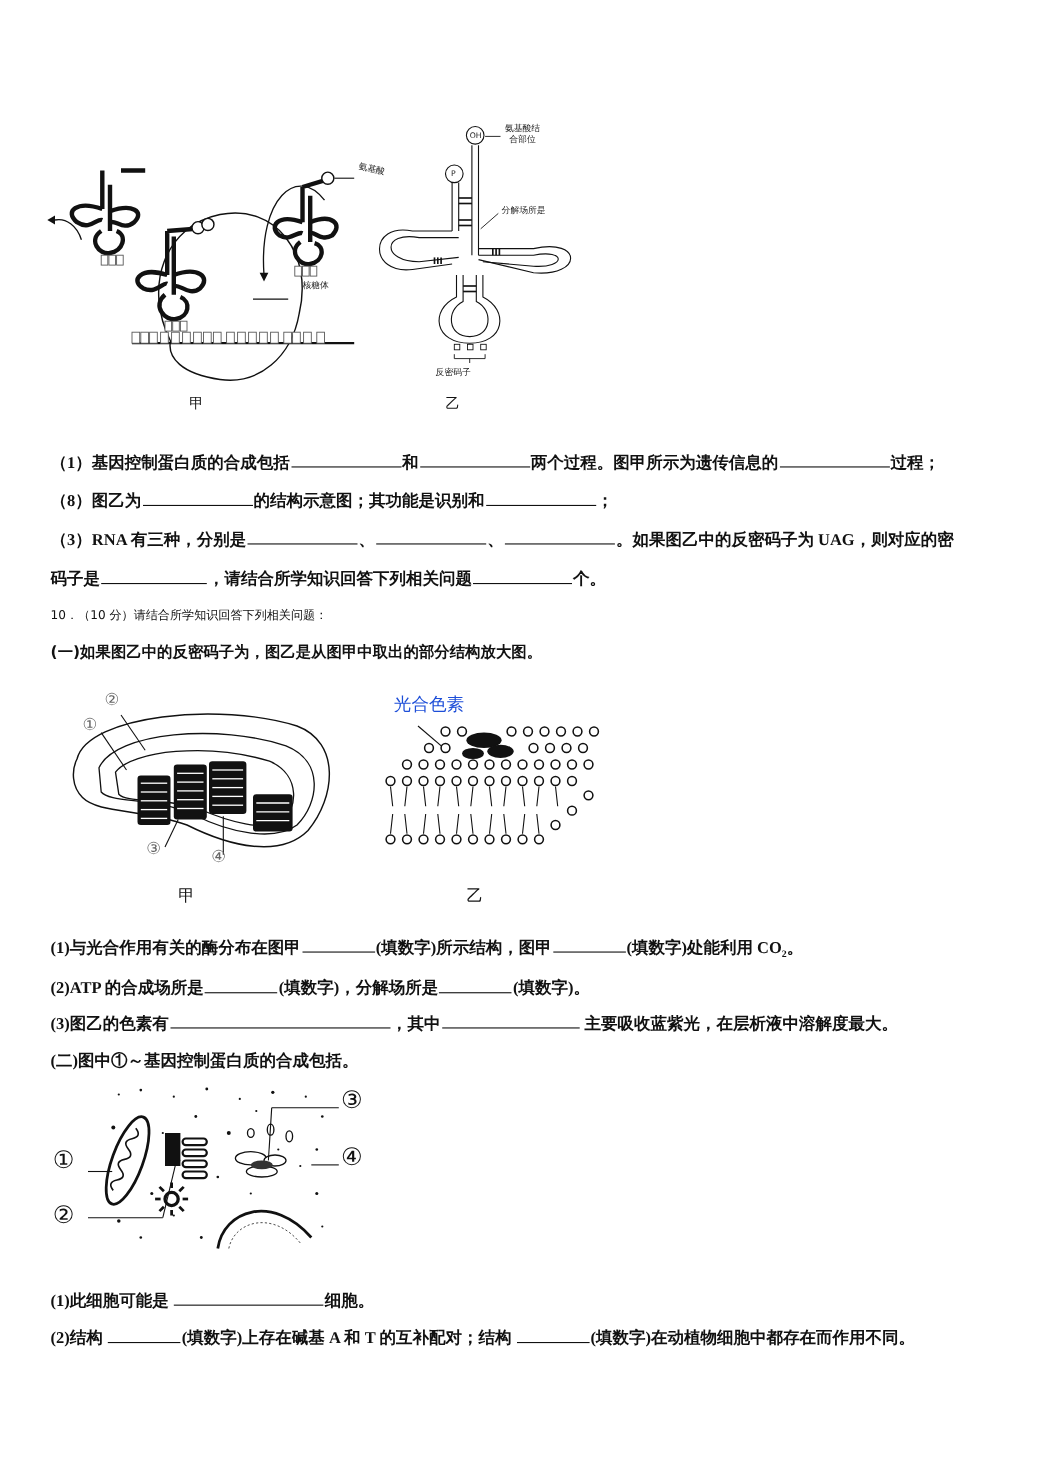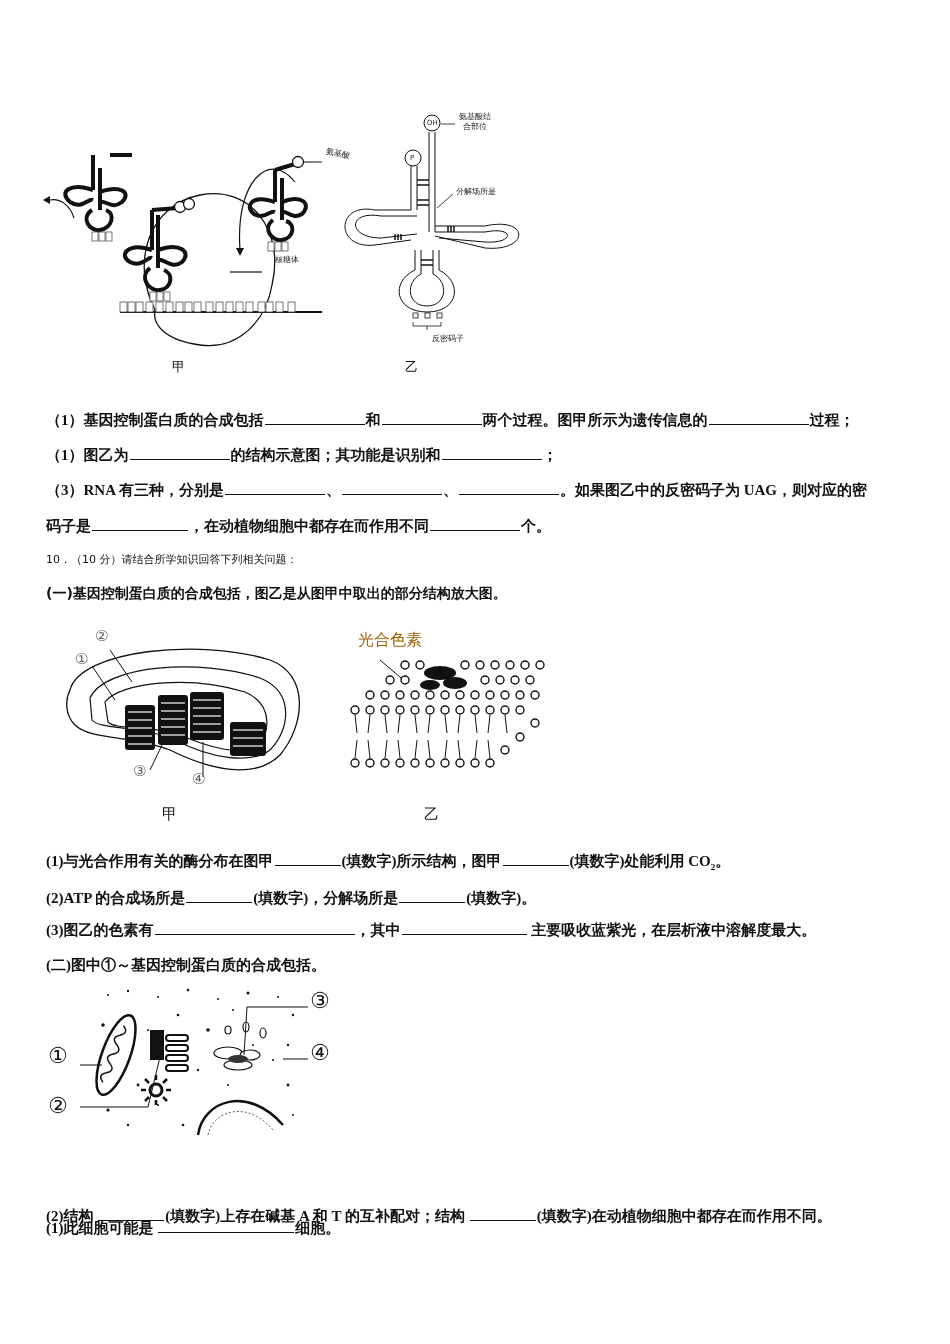--- a/index.html
+++ b/index.html
@@ -126,39 +126,39 @@
         <rect x="102" y="203" width="5" height="5"></rect>
     </g>
     <path d="M78,212 L78,216 L106,216 L106,212 M92,216 L92,220" fill="none" stroke="#111" stroke-width="0.8"></path>
     <line x1="118" y1="84" x2="102" y2="98" stroke="#111" stroke-width="0.8"></line>
     <line x1="120" y1="14" x2="106" y2="14" stroke="#111" stroke-width="0.8"></line>
   </svg>
   <div class="lbl" style="left:427px;top:119px;font-size:7px;">OH</div>
   <div class="lbl" style="left:410px;top:154px;font-size:7px;">P</div>
   <div class="lbl" style="left:457px;top:112px;width:36px;line-height:10px;white-space:normal;text-align:center;">氨基酸结合部位</div>
   <div class="lbl" style="left:456px;top:186px;">分解场所是</div>
-  <div class="lbl" style="left:432px;top:333px;text-align:center;">反密码子</div>
+  <div class="lbl" style="left:396px;top:333px;text-align:center;">反密码子</div>
   <div class="cap" style="left:405px;top:358px;font-size:13px;">乙</div>
 </div>
 
 <div class="line" style="top:410px;">
   <span>（1）基因控制蛋白质的合成包括</span><span class="blank" style="width:100px"></span><span>和</span><span class="blank" style="width:100px"></span><span>两个过程。图甲所示为遗传信息的</span><span class="blank" style="width:100px"></span><span>过程；</span>
 </div>
 <div class="line" style="top:445px;">
-  <span>（1）图乙为</span><span class="blank" style="width:100px"></span><span>的结构示意图；其功能是识别和</span><span class="blank" style="width:100px"></span><span>；</span>
+  <span>（8）图乙为</span><span class="blank" style="width:100px"></span><span>的结构示意图；其功能是识别和</span><span class="blank" style="width:100px"></span><span>；</span>
 </div>
 <div class="line" style="top:480px;text-align:right;">
   <span>（3）RNA 有三种，分别是</span><span class="blank" style="width:100px"></span><span>、</span><span class="blank" style="width:100px"></span><span>、</span><span class="blank" style="width:100px"></span><span>。如果图乙中的反密码子为 UAG，则对应的密</span>
 </div>
 <div class="line" style="top:516px;">
-  <span>码子是</span><span class="blank" style="width:96px"></span><span>，在动植物细胞中都存在而作用不同</span><span class="blank" style="width:90px"></span><span>个。</span>
+  <span>码子是</span><span class="blank" style="width:96px"></span><span>，请结合所学知识回答下列相关问题</span><span class="blank" style="width:90px"></span><span>个。</span>
 </div>
 
 <div class="line plain" style="top:550px;font-family:'DejaVu Sans',sans-serif;font-size:11px;">10．（10 分）请结合所学知识回答下列相关问题：</div>
-<div class="line" style="top:583px;font-family:'DejaVu Sans',sans-serif;font-size:14px;">(一)基因控制蛋白质的合成包括，图乙是从图甲中取出的部分结构放大图。</div>
+<div class="line" style="top:583px;font-family:'DejaVu Sans',sans-serif;font-size:14px;">(一)如果图乙中的反密码子为，图乙是从图甲中取出的部分结构放大图。</div>
 
 <div>
   <svg width="260" height="160" style="left:60px;top:630px;">
     <path d="M10,60 C20,20 140,8 210,30 C250,45 245,95 220,125 C195,150 150,140 110,120 C70,105 30,110 15,95 C5,85 5,70 10,60 Z" fill="none" stroke="#111" stroke-width="1.3"></path>
     <path d="M30,68 C45,35 140,28 200,48 C235,62 230,100 210,120 C190,135 150,128 115,110 C80,95 40,100 32,90 Z" fill="none" stroke="#111" stroke-width="1.2"></path>
     <path d="M45,72 C60,52 130,45 185,62 C215,75 210,108 195,118 C180,125 150,118 120,105 C90,95 55,100 48,92 Z" fill="none" stroke="#111" stroke-width="1.2"></path>
     <g fill="#111">
       <rect x="65" y="75" width="30" height="45" rx="3"></rect>
       <rect x="98" y="65" width="30" height="50" rx="3"></rect>
       <rect x="130" y="62" width="34" height="48" rx="3"></rect>
@@ -192,21 +192,21 @@
     </g>
   </svg>
   <div class="cap" style="left:95px;top:627px;color:#666;">②</div>
   <div class="cap" style="left:75px;top:650px;color:#666;">①</div>
   <div class="cap" style="left:133px;top:762px;color:#666;">③</div>
   <div class="cap" style="left:192px;top:770px;color:#666;">④</div>
   <div class="cap" style="left:162px;top:805px;">甲</div>
 </div>
 
 <div>
-  <div class="cap" style="left:358px;top:630px;font-size:16px;color:#a16207;text-align:center;">光合色素</div>
+  <div class="cap" style="left:358px;top:630px;font-size:16px;color:#1d4ed8;text-align:center;">光合色素</div>
   <svg width="210" height="120" style="left:345px;top:655px;">
     <line x1="35" y1="5" x2="62" y2="28" stroke="#111" stroke-width="1"></line>
     <g fill="#fff" stroke="#111" stroke-width="1.4">
       <circle cx="60" cy="10" r="4"></circle>
         <circle cx="75" cy="10" r="4"></circle>
         <circle cx="120" cy="10" r="4"></circle>
         <circle cx="135" cy="10" r="4"></circle>
         <circle cx="150" cy="10" r="4"></circle>
         <circle cx="165" cy="10" r="4"></circle>
         <circle cx="180" cy="10" r="4"></circle>
@@ -353,18 +353,18 @@
         <line x1="159" y1="22" x2="156" y2="70"></line>
       <line x1="195" y1="74" x2="220" y2="74"></line>
     </g>
   </svg>
   <div class="cap" style="left:48px;top:1043px;font-size:22px;">①</div>
   <div class="cap" style="left:48px;top:1093px;font-size:22px;">②</div>
   <div class="cap" style="left:310px;top:988px;font-size:22px;">③</div>
   <div class="cap" style="left:310px;top:1040px;font-size:22px;">④</div>
 </div>
 
-<div class="line" style="top:1218px;">
+<div class="line" style="top:1172px;">
   <span>(1)此细胞可能是 </span><span class="blank" style="width:136px"></span><span>细胞。</span>
 </div>
 <div class="line" style="top:1206px;">
   <span>(2)结构 </span><span class="blank" style="width:66px"></span><span>(填数字)上存在碱基 A 和 T 的互补配对；结构 </span><span class="blank" style="width:66px"></span><span>(填数字)在动植物细胞中都存在而作用不同。</span>
 </div>
 
 </body></html>

